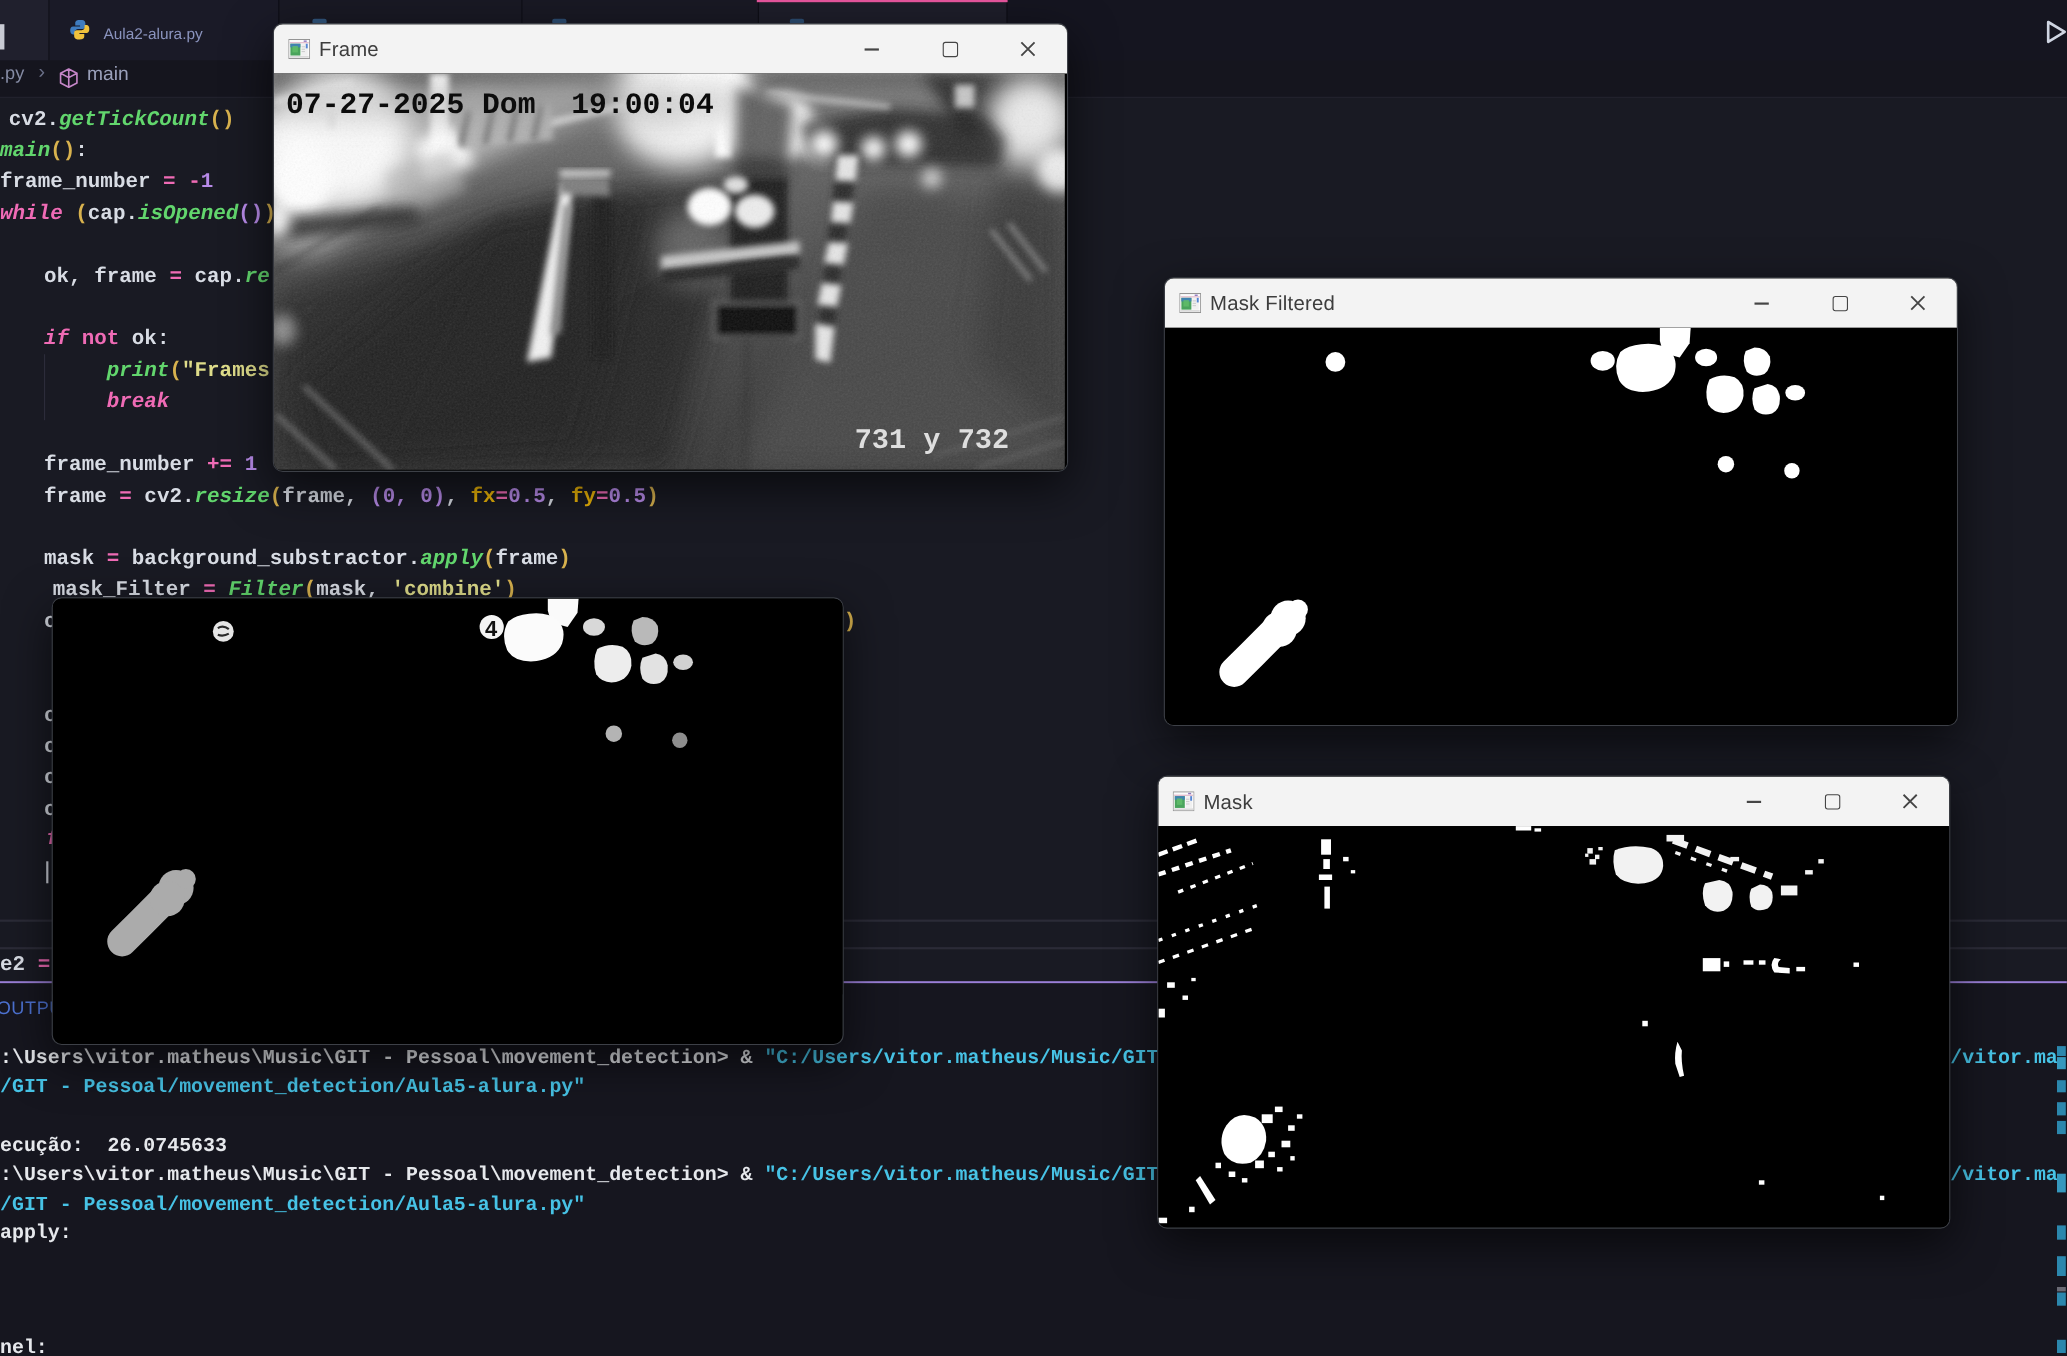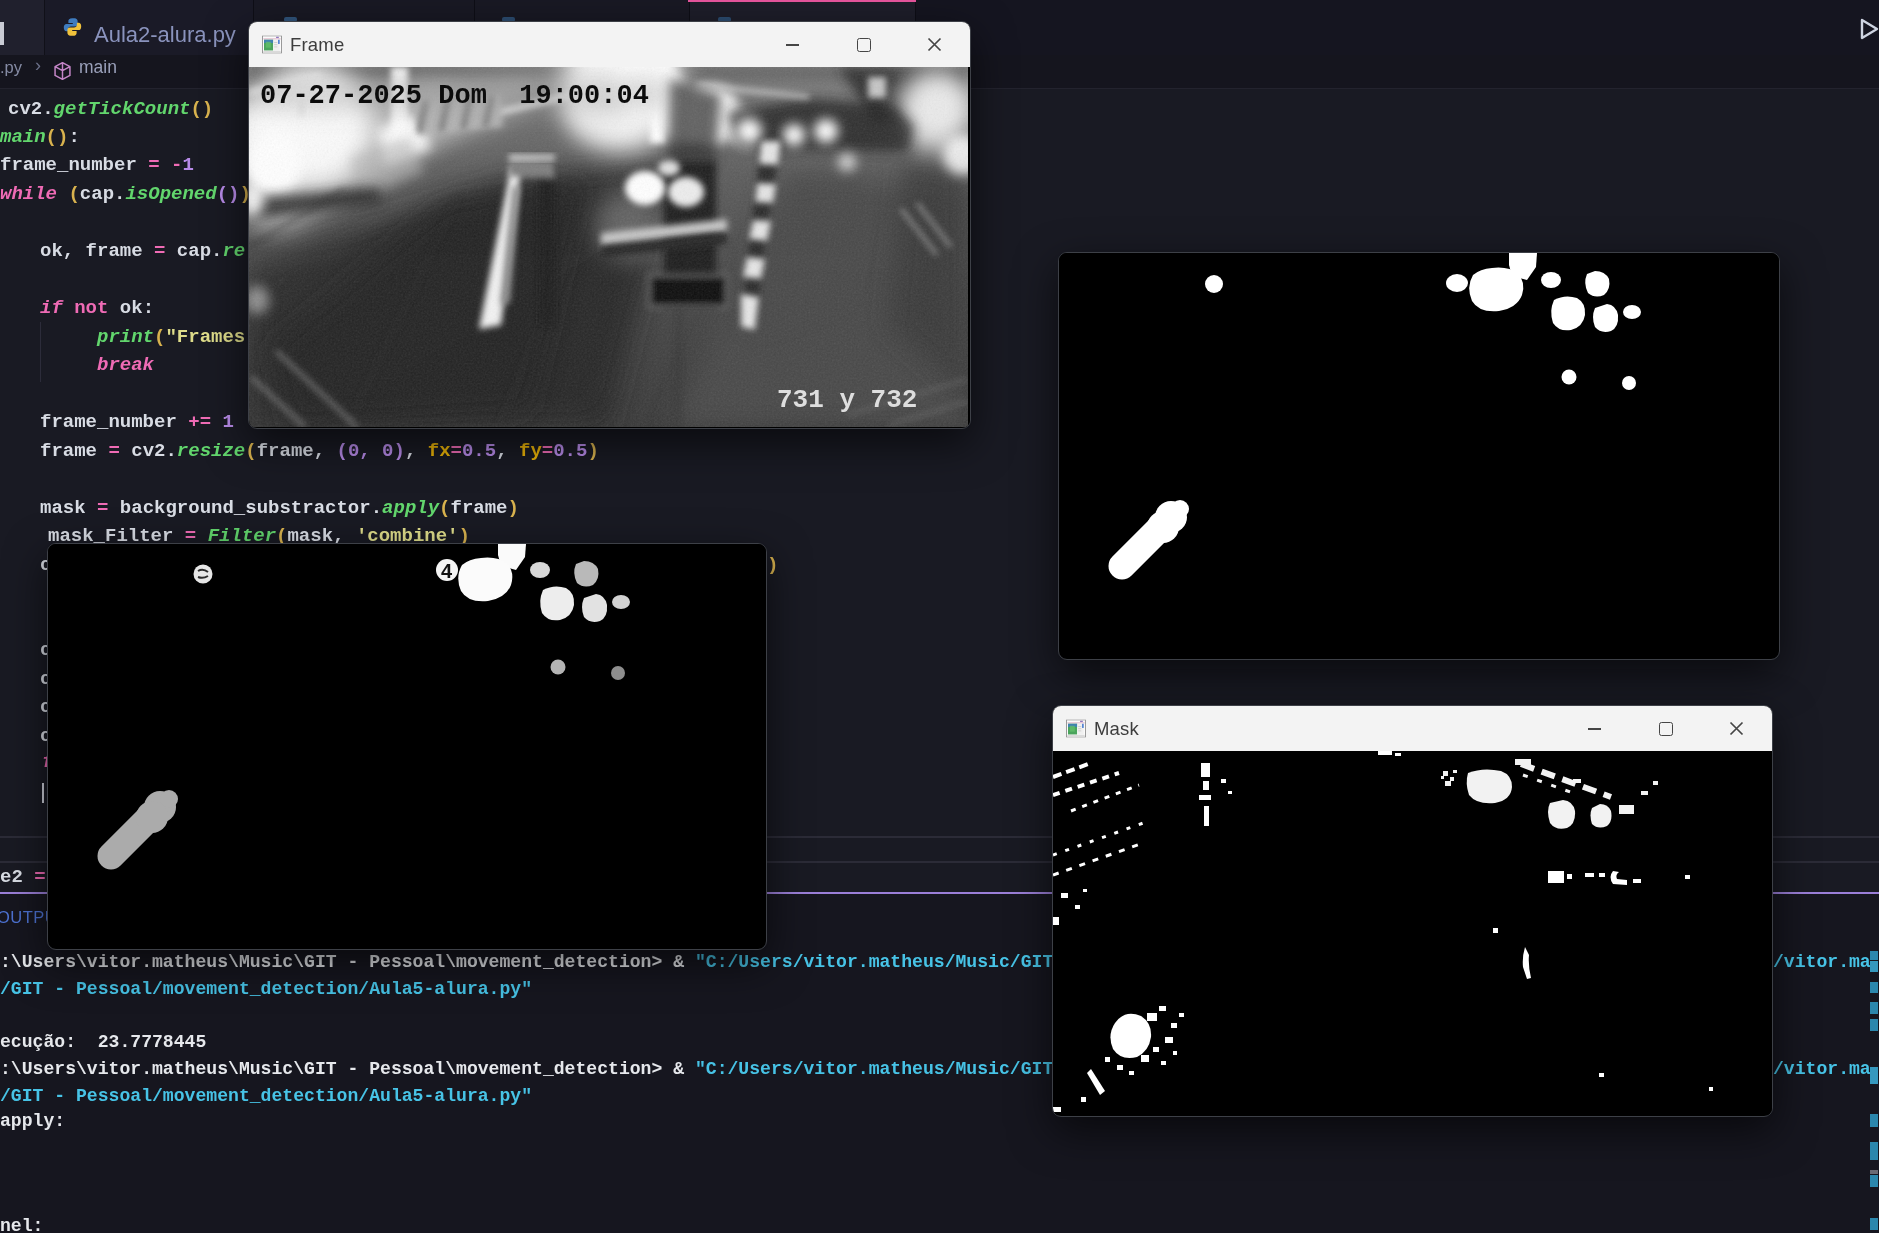--- a/index.html
+++ b/index.html
@@ -58,21 +58,21 @@
 <div class="abs" style="left:689px;top:0;width:226px;height:55px;background:#1e1e2a"></div>
 <div class="abs" style="left:253px;top:0;width:1px;height:55px;background:#0e0e16"></div>
 <div class="abs" style="left:474px;top:0;width:1px;height:22px;background:#0e0e16"></div>
 <div class="abs" style="left:689px;top:0;width:1px;height:22px;background:#0e0e16"></div>
 <div class="abs" style="left:915px;top:0;width:1px;height:22px;background:#0e0e16"></div>
 
 <svg class="abs" style="left:63px;top:17px" width="19" height="20" viewBox="0 0 19 20">
 <path d="M9.3 1.2c-3.1 0-3.9 1.4-3.9 2.9v2h4.4v.9H3.4c-1.6 0-2.6 1.2-2.6 3.6 0 2.4 1 3.7 2.6 3.7h1.7v-2.1c0-1.6 1.3-2.8 2.9-2.8h4.3c1.3 0 2.3-1 2.3-2.3V4.1c0-1.5-1.1-2.9-3-2.9z" fill="#3f7cbf"></path>
 <path d="M9.7 18.8c3.1 0 3.9-1.4 3.9-2.9v-2H9.2V13h6.4c1.6 0 2.6-1.2 2.6-3.6 0-2.4-1-3.7-2.6-3.7h-1.7v2.1c0 1.6-1.3 2.8-2.9 2.8H6.7c-1.3 0-2.3 1-2.3 2.3v2.9c0 1.5 1.1 3 3 3z" fill="#f0c23c"></path>
 </svg>
-<div class="abs" style="left:94px;top:22px;font-size:22px;color:#8a93bd">Aula2-alura.py</div>
+<div class="abs" style="left:94px;top:22px;font-size:14px;color:#8a93bd">Aula2-alura.py</div>
 
 <div class="abs" style="left:284px;top:17px;width:13px;height:5px;background:#31567e;border-radius:2px"></div>
 <div class="abs" style="left:502px;top:17px;width:13px;height:5px;background:#2c4d72;border-radius:2px"></div>
 <div class="abs" style="left:718px;top:17px;width:13px;height:5px;background:#2c4d72;border-radius:2px"></div>
 <div class="abs" style="left:688px;top:0;width:228px;height:2px;background:#e8569e"></div>
 
 <svg class="abs" style="left:1859px;top:18px" width="20" height="22" viewBox="0 0 20 22">
 <path d="M3 2 L18 11 L3 20 Z" fill="none" stroke="#cfd5e2" stroke-width="2.4" stroke-linejoin="round"></path>
 </svg>
 
@@ -112,21 +112,21 @@
 <div class="abs" style="left:0;top:836px;width:1879px;height:2px;background:#2b2b37"></div>
 <div class="abs" style="left:0;top:861px;width:1879px;height:1.5px;background:#2b2b37"></div>
 <div class="cl" style="left:0;top:863px">e2 <span class="p">=</span></div>
 <div class="abs" style="left:0;top:892px;width:1879px;height:1.5px;background:#9b7fd8"></div>
 <div class="abs" style="left:0;top:894px;width:1879px;height:339px;background:#16161f"></div>
 <div class="abs" style="left:-3px;top:908px;font-size:16.5px;color:#4d72d2;letter-spacing:.5px">OUTPUT</div>
 
 <div class="tl" style="left:0;top:949px">:\Users\vitor.matheus\Music\GIT - Pessoal\movement_detection&gt; &amp; <span class="cy">"C:/Users/vitor.matheus/Music/GIT</span></div>
 <div class="tl cy" style="left:1773px;top:949px">/vitor.ma</div>
 <div class="tl" style="left:0;top:976px"><span class="cy">/GIT - Pessoal/movement_detection/Aula5-alura.py"</span></div>
-<div class="tl" style="left:0;top:1029px">ecução:  23.7778445</div>
+<div class="tl" style="left:0;top:1029px">ecução:  26.0745633</div>
 <div class="tl" style="left:0;top:1056px">:\Users\vitor.matheus\Music\GIT - Pessoal\movement_detection&gt; &amp; <span class="cy">"C:/Users/vitor.matheus/Music/GIT</span></div>
 <div class="tl cy" style="left:1773px;top:1056px">/vitor.ma</div>
 <div class="tl" style="left:0;top:1083px"><span class="cy">/GIT - Pessoal/movement_detection/Aula5-alura.py"</span></div>
 <div class="tl" style="left:0;top:1108px">apply:</div>
 <div class="tl" style="left:0;top:1213px">nel:</div>
 
 <div class="abs" style="left:1870px;top:951px;width:8px;height:9px;background:#2b87ad"></div>
 <div class="abs" style="left:1870px;top:961px;width:8px;height:11px;background:#3598be"></div>
 <div class="abs" style="left:1870px;top:982px;width:8px;height:11px;background:#2b87ad"></div>
 <div class="abs" style="left:1870px;top:1002px;width:8px;height:12px;background:#2b87ad"></div>
@@ -292,20 +292,39 @@
 </g>
 <rect width="719" height="360" filter="url(#grain)" opacity=".13"></rect>
 
 <rect x="5" y="12" width="415" height="30" fill="#9a9a9a" opacity=".4" filter="url(#b12)"></rect>
 <text x="11" y="36" font-family="Liberation Mono, monospace" font-weight="700" font-size="27" fill="#0c0c0c" xml:space="preserve">07-27-2025 Dom&nbsp; 19:00:04</text>
 <text x="528" y="340" font-family="Liberation Mono, monospace" font-weight="700" font-size="26" fill="#dedede">731 y 732</text>
 </svg>
   </div>
 </div>
 <div class="win" id="winMaskF" style="left:1058px;top:252px;width:720px;height:406px">
+  <div class="tbar">
+      <svg class="ticon" viewBox="0 0 22 20">
+        <use href="#cvi"></use>
+      </svg>
+      <span class="ttext">Mask Filtered</span>
+    <div class="btns">
+        <div class="btn">
+          <div class="mini"></div>
+        </div>
+        <div class="btn">
+          <div class="maxi"></div>
+        </div>
+        <div class="btn">
+          <svg width="15" height="15" viewBox="0 0 15 15">
+            <path d="M1.5 1.5 13.5 13.5 M13.5 1.5 1.5 13.5" stroke="#454545" stroke-width="1.7"></path>
+          </svg>
+        </div>
+      </div>
+  </div>
   <div class="content" id="maskFContent" style="height:361px">
 <svg width="720" height="361" viewBox="0 0 720 361">
 <g fill="#ffffff">
 <circle cx="155" cy="31" r="9"></circle>
 <path d="M450 0 L478 0 L477 14 L468 27 L453 23 L450 12 Z"></path>
 <path d="M414 22 Q407 34 413 48 Q420 60 440 58 Q458 55 463 42 Q467 29 459 21 Q450 13 433 15 Q421 16 414 22 Z"></path>
 <ellipse cx="398" cy="30" rx="11" ry="9"></ellipse>
 <ellipse cx="492" cy="27" rx="10" ry="8"></ellipse>
 <path d="M528 21 Q524 30 529 40 Q536 46 545 42 Q552 36 550 26 Q546 18 536 18 Z"></path>
 <path d="M495 47 Q490 58 494 70 Q500 79 512 77 Q524 74 526 62 Q527 50 518 45 Q506 41 495 47 Z"></path>

